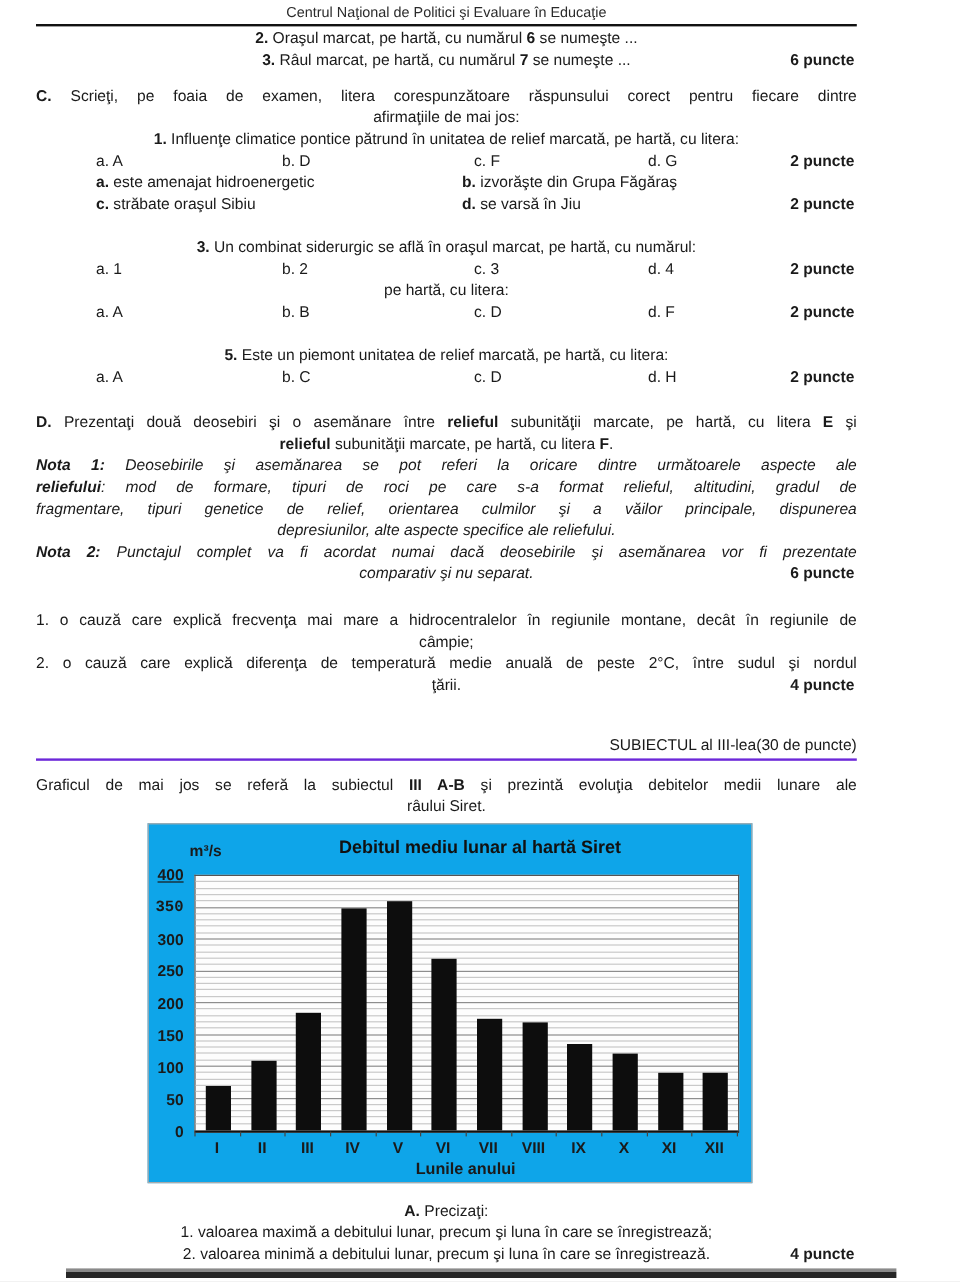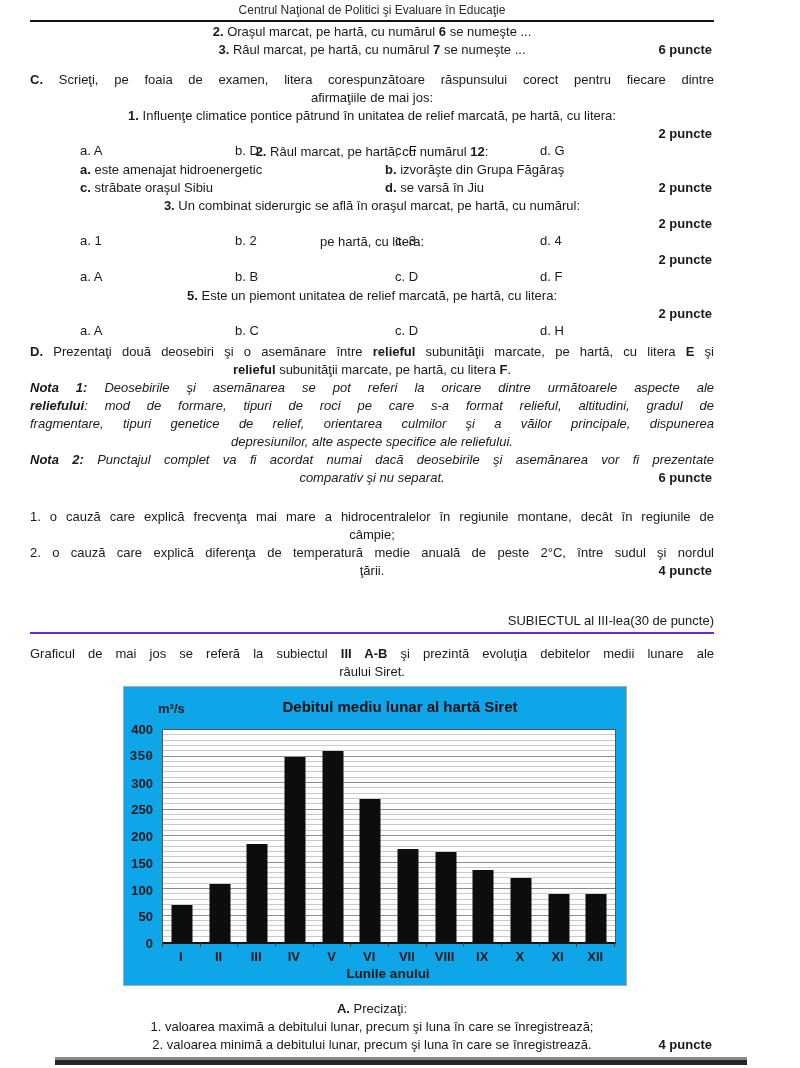--- a/index.html
+++ b/index.html
@@ -10,21 +10,21 @@
   .line{height:18px;line-height:18px;position:relative;text-align:center;}
   .jl{text-align:justify;text-align-last:justify;}
   .hdr{position:absolute;top:3px;left:0;width:684px;text-align:center;font-size:12px;color:#2b2b2b;}
   .hdr-rule{position:absolute;top:20px;left:0;width:684px;border-top:2px solid #111;}
   .s-b{font-weight:bold;}
   .s-i{font-style:italic;}
   .s-bi{font-weight:bold;font-style:italic;}
   .points{position:absolute;right:2px;bottom:0;font-weight:bold;white-space:nowrap;}
   
   .optrow{position:relative;height:18px;line-height:18px;padding-left:50px;display:flex;}
-  .opt4 .opt{font-weight:normal;margin-top:17px;}
+  .opt4 .opt{font-weight:normal;}
   .opt4 .o1{width:155px;} .opt4 .o2{width:160px;} .opt4 .o3{width:145px;} .opt4 .o4{flex:1;}
   .opt2 .oc1{width:305px;} .opt2 .oc2{flex:1;}
   .olab{font-weight:bold;}
   
   .subj{position:absolute;height:20px;line-height:18px;border-bottom:2px solid #6d28d9;
         display:flex;justify-content:flex-end;font-weight:normal;width:684px;}
   
   .chart-box{position:absolute;left:93px;top:686px;width:502px;height:298px;
              border:1px solid #aaa;background:#0ea5e9;}
   .chart-title{position:absolute;top:11px;left:60px;right:10px;text-align:center;
@@ -73,21 +73,20 @@
       <div class="optrow opt4">
         <span class="opt o1"><span>a.</span> <span>A</span></span>
         <span class="opt o2"><span>b.</span> <span>D</span></span>
         <span class="opt o3"><span>c.</span> <span>F</span></span>
         <span class="opt o4"><span>d.</span> <span>G</span></span>
         <span class="points">2 puncte</span>
       </div>
     </div>
 
     <div class="blk" style="top:143px">
-      <div class="line"><span class="s-b">2.</span><span> Râul marcat, pe hartă, cu numărul </span><span class="s-b">12</span><span>:</span></div>
       <div class="optrow opt2">
         <span class="oc1"><span class="olab">a.</span> <span>este amenajat hidroenergetic</span></span>
         <span class="oc2"><span class="olab">b.</span> <span>izvorăşte din Grupa Făgăraş</span></span>
       </div>
       <div class="optrow opt2">
         <span class="oc1"><span class="olab">c.</span> <span>străbate oraşul Sibiu</span></span>
         <span class="oc2"><span class="olab">d.</span> <span>se varsă în Jiu</span></span>
         <span class="points">2 puncte</span>
       </div>
     </div>
@@ -156,21 +155,21 @@
 
     <div class="blk" style="top:645px">
       <div class="line jl"><span>Graficul de mai jos se referă la subiectul </span><span class="s-b">III  A-B</span><span> şi prezintă evoluţia debitelor medii lunare ale</span></div>
       <div class="line"><span>râului Siret.</span></div>
     </div>
 
     <div class="chart-box">
       <div class="chart-unit">m³/s</div>
       <div class="chart-title">Debitul mediu lunar al hartă Siret</div>
       <div class="ylabels" id="ylabels">
-          <div class="ylab" style="bottom: 100%;">400</div>
+          <div class="ylab" style="bottom: 100%; text-decoration: underline;">400</div>
           <div class="ylab" style="bottom: 87.5%; font-family: Liberation Mono, monospace;">350</div>
           <div class="ylab" style="bottom: 75%;">300</div>
           <div class="ylab" style="bottom: 62.5%;">250</div>
           <div class="ylab" style="bottom: 50%;">200</div>
           <div class="ylab" style="bottom: 37.5%;">150</div>
           <div class="ylab" style="bottom: 25%;">100</div>
           <div class="ylab" style="bottom: 12.5%;">50</div>
           <div class="ylab" style="bottom: 0%;">0</div>
         </div>
       <div class="plot" id="plot">

